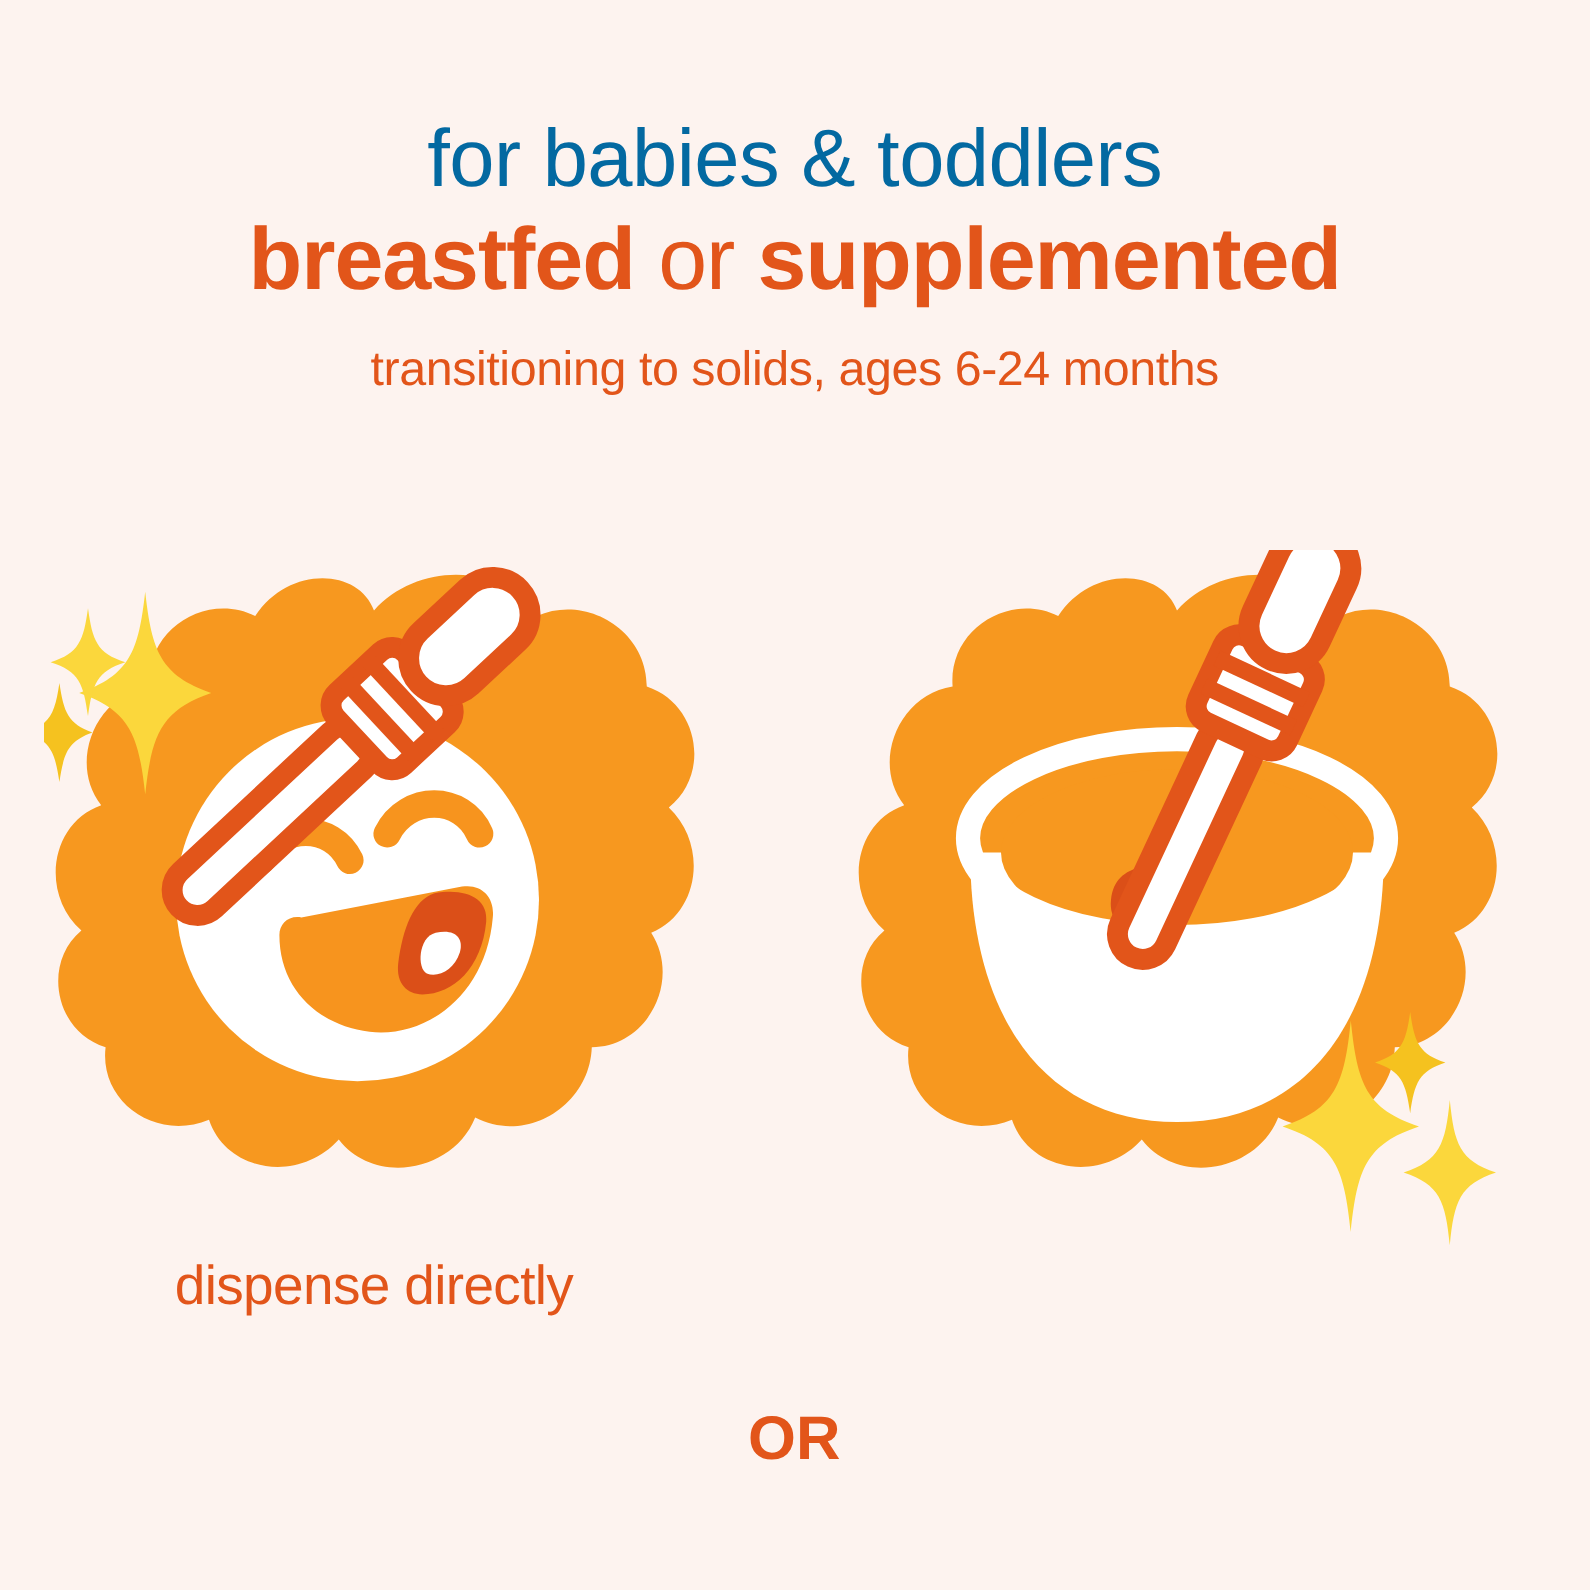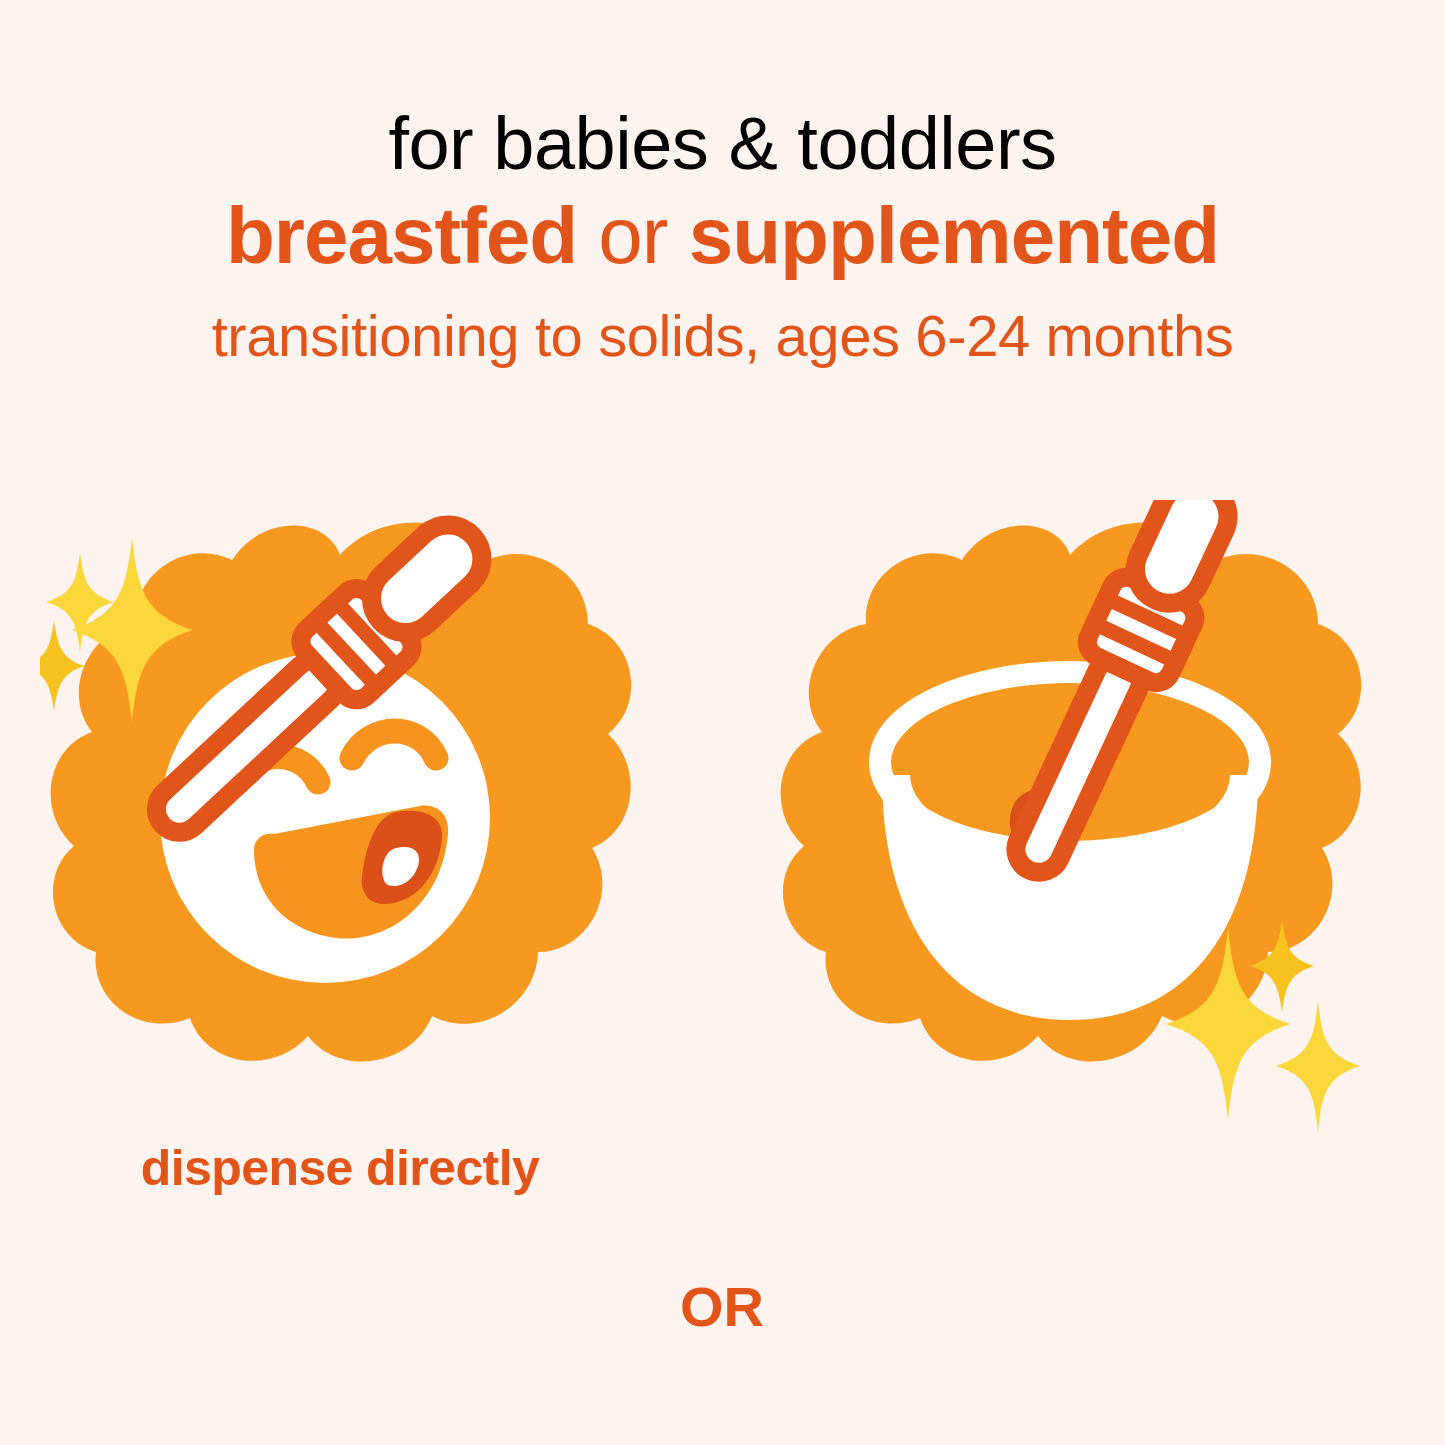--- a/index.html
+++ b/index.html
@@ -24,39 +24,39 @@
   .header {
     position: absolute;
     left: 0;
     top: 100px;
     width: 1445px;
     text-align: center;
   }
   .head-line-1 {
     font-size: 74px;
     line-height: 88px;
-    color: #000000;
+    color: #0369a1;
     font-weight: 400;
     letter-spacing: -0.5px;
     white-space: nowrap;
   }
   .head-line-2 {
     font-size: 80px;
     line-height: 96px;
     color: #E2551A;
     font-weight: 700;
     letter-spacing: -1px;
     white-space: nowrap;
   }
   .head-line-2 .reg {
     font-weight: 400;
   }
   .head-line-3 {
     margin-top: 22px;
-    font-size: 58px;
+    font-size: 44px;
     line-height: 60px;
     color: #E2551A;
     font-weight: 400;
     letter-spacing: -0.4px;
     white-space: nowrap;
   }
 
   
   .illos {
     position: absolute;
@@ -89,21 +89,21 @@
   }
 
   
   .caption {
     position: absolute;
     top: 1140px;
     width: 620px;
     text-align: center;
     font-size: 50px;
     line-height: 57px;
-    font-weight: 700;
+    font-weight: 400;
     color: #E2551A;
     letter-spacing: -0.6px;
   }
   .caption-left  { left: 30px; }
   .caption-right { left: 780px; }
   .caption .cline { display: block; white-space: nowrap; }
 </style>
 </head>
 <body>
 

